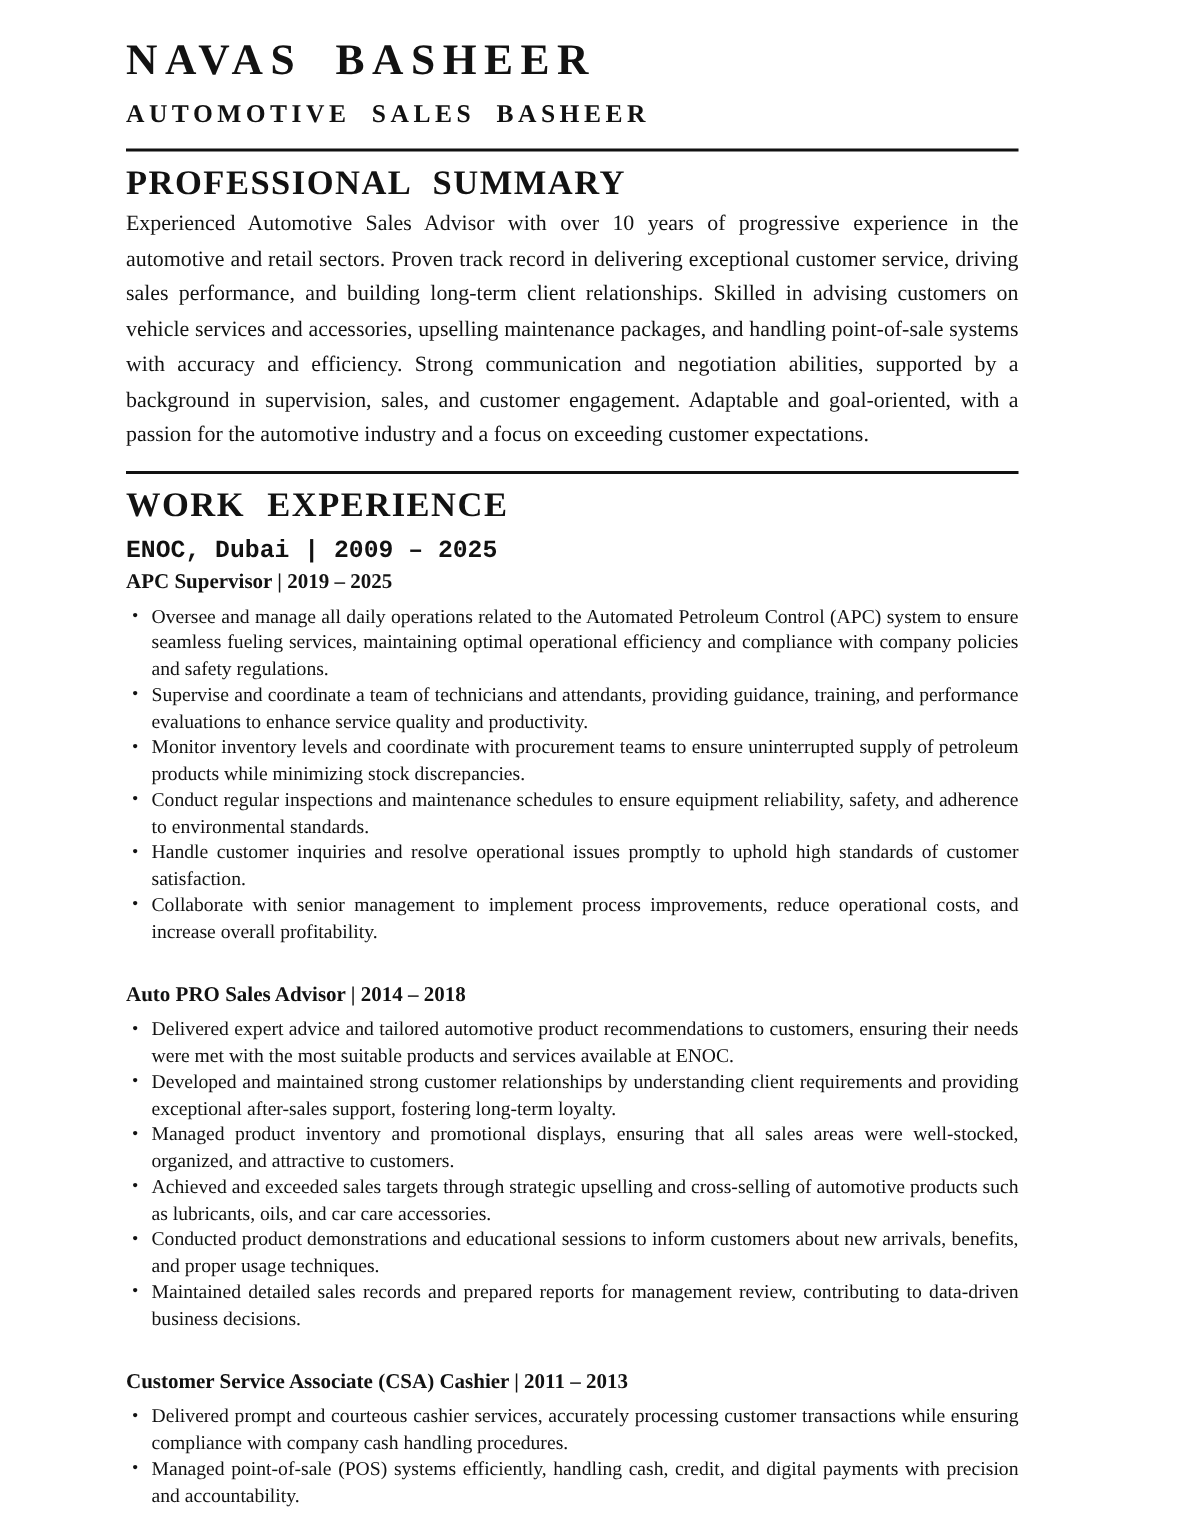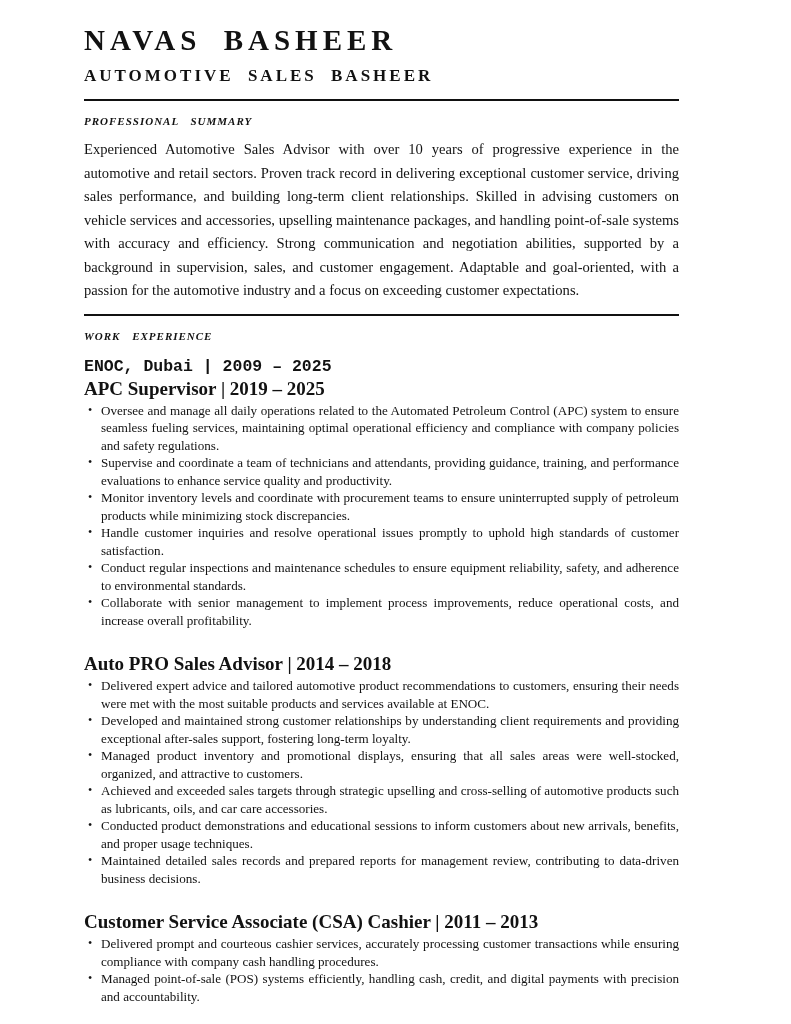--- a/index.html
+++ b/index.html
@@ -34,39 +34,38 @@
   .contact .lbl { font-weight: bold; }
   .contact .sep { margin: 0 7px; }
   .contact .sep2 { margin: 0 9px 0 11px; }
   .rule {
     border: none; border-top: 2.5px solid #111;
     margin: 13px 0 0 0;
   }
   .rule.second { margin-top: 11px; }
   .section-heading {
     margin-top: 10px;
-    font-size: 11px; font-weight: bold;
+    font-size: 23px; font-weight: bold;
     letter-spacing: 1px; word-spacing: 8px;
     line-height: 21px;
-    font-style: italic;
   }
   .summary-text {
     margin: 6px 0 0 0;
     font-size: 14.6px; line-height: 23.5px;
     text-align: justify;
   }
   .employer {
     margin-top: 10px;
     font-size: 16.5px; font-weight: bold;
     line-height: 20px;
     font-family: Liberation Mono, monospace;
   }
   .role-title {
     margin-top: 3px;
-    font-size: 19px; font-weight: bold;
+    font-size: 14px; font-weight: bold;
     line-height: 18px;
   }
   .role-title.gap { margin-top: 26px; }
   ul.bullets {
     margin: 4px 0 0 0; padding: 0;
     list-style: none;
   }
   ul.bullets li {
     position: relative;
     padding-left: 17px;
@@ -98,22 +97,22 @@
 
   <div class="section-heading">WORK EXPERIENCE</div>
 
   <div class="employer">ENOC, Dubai | 2009 –  2025</div>
 
   <div class="role-title">APC Supervisor | 2019 –  2025</div>
   <ul class="bullets">
     <li>Oversee and manage all daily operations related to the Automated Petroleum Control (APC) system to ensure seamless fueling services, maintaining optimal operational efficiency and compliance with company policies and safety regulations.</li>
     <li>Supervise and coordinate a team of technicians and attendants, providing guidance, training, and performance evaluations to enhance service quality and productivity.</li>
     <li>Monitor inventory levels and coordinate with procurement teams to ensure uninterrupted supply of petroleum products while minimizing stock discrepancies.</li>
+    <li>Conduct regular inspections and maintenance schedules to ensure equipment reliability, safety, and adherence to environmental standards.</li>
     <li>Handle customer inquiries and resolve operational issues promptly to uphold high standards of customer satisfaction.</li>
-    <li>Conduct regular inspections and maintenance schedules to ensure equipment reliability, safety, and adherence to environmental standards.</li>
     <li>Collaborate with senior management to implement process improvements, reduce operational costs, and increase overall profitability.</li>
   </ul>
 
   <div class="role-title gap">Auto PRO Sales Advisor | 2014 –  2018</div>
   <ul class="bullets">
     <li>Delivered expert advice and tailored automotive product recommendations to customers, ensuring their needs were met with the most suitable products and services available at ENOC.</li>
     <li>Developed and maintained strong customer relationships by understanding client requirements and providing exceptional after-sales support, fostering long-term loyalty.</li>
     <li>Managed product inventory and promotional displays, ensuring that all sales areas were well-stocked, organized, and attractive to customers.</li>
     <li>Achieved and exceeded sales targets through strategic upselling and cross-selling of automotive products such as lubricants, oils, and car care accessories.</li>
     <li>Conducted product demonstrations and educational sessions to inform customers about new arrivals, benefits, and proper usage techniques.</li>

